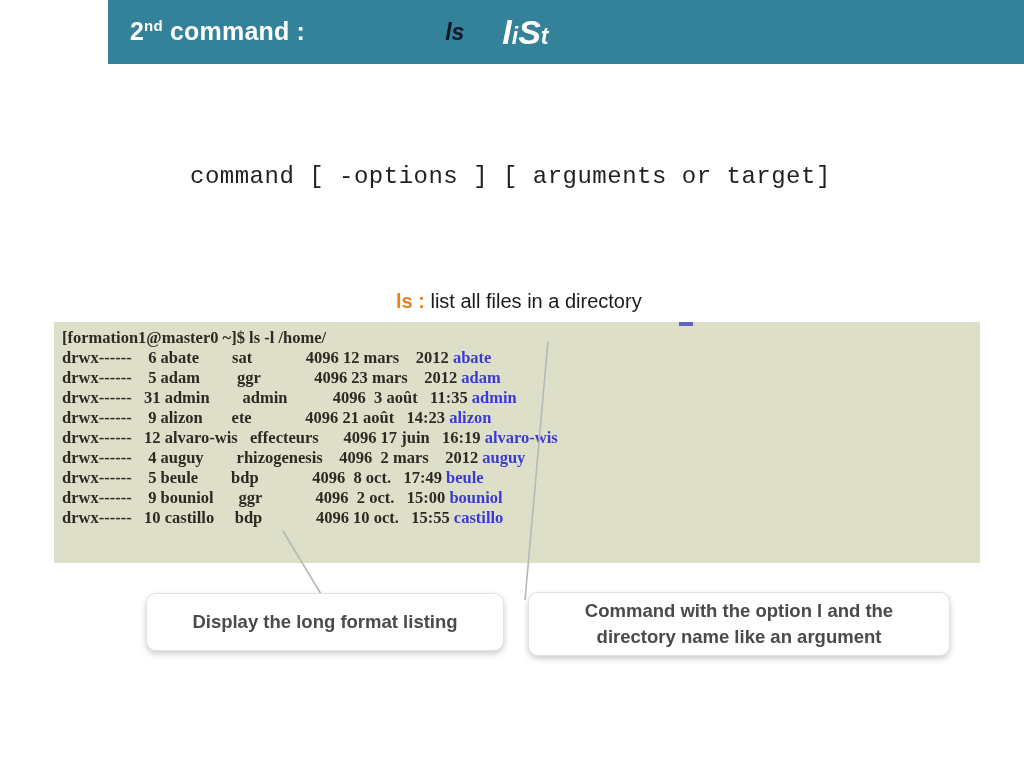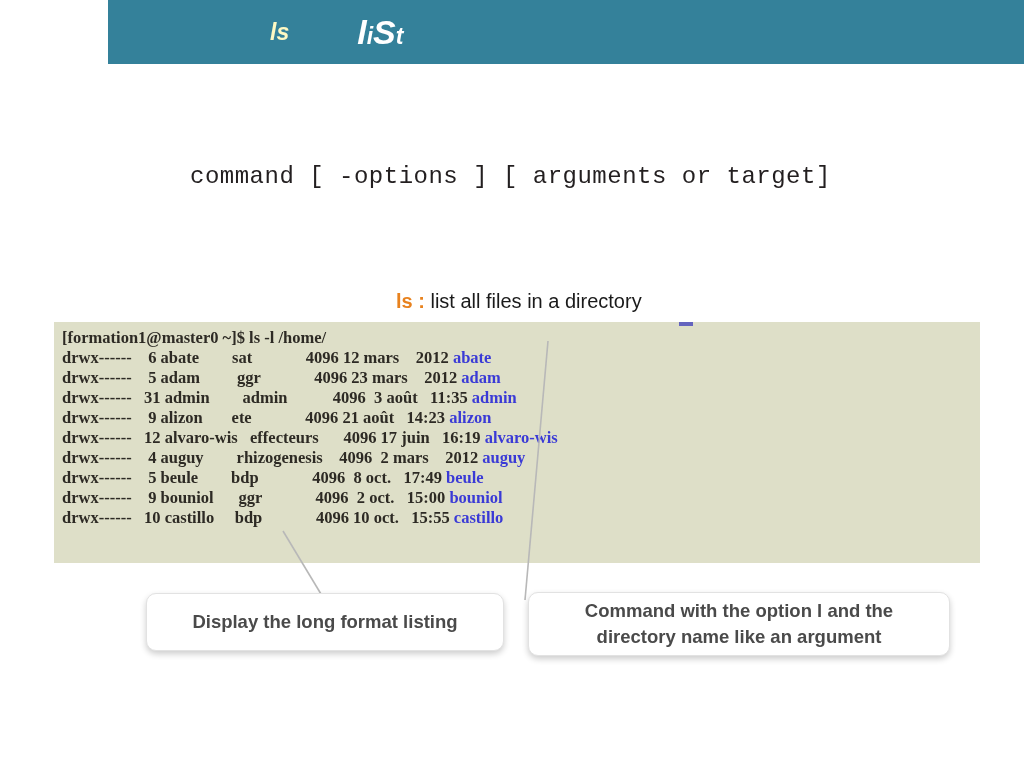--- a/index.html
+++ b/index.html
@@ -34,31 +34,31 @@
     font-weight: bold;
     letter-spacing: 0.2px;
     white-space: nowrap;
   }
   #header-title .sup {
     font-size: 15px;
     vertical-align: super;
     font-weight: bold;
   }
   #header-cmd-short {
-    color: #fef9c3;
+    color: #0f172a;
     font-size: 23px;
     font-weight: bold;
     font-style: italic;
     margin-left: 140px;
     white-space: nowrap;
   }
   #header-cmd-long {
     color: #ffffff;
     font-style: italic;
-    margin-left: 68px;
+    margin-left: 38px;
     white-space: nowrap;
     font-weight: bold;
   }
   #header-cmd-long .big { font-size: 34px; }
   #header-cmd-long .small { font-size: 23px; }
 
   
   #syntax-line {
     position: absolute;
     left: 190px;
@@ -157,20 +157,23 @@
     top: 592px;
     width: 422px;
     height: 64px;
     padding: 8px 16px;
   }
 </style>
 </head>
 <body>
 
 <div id="header-band">
+  <div id="header-title">
+    <span>2</span><span class="sup">nd</span><span> command :</span>
+  </div>
   <div id="header-cmd-short">ls</div>
   <div id="header-cmd-long">
     <span class="big">l</span><span class="small">i</span><span class="big">S</span><span class="small">t</span>
   </div>
 </div>
 
 <div id="syntax-line">command [ -options ] [ arguments or target]</div>
 
 <div id="desc-line">
   <span id="desc-cmd">ls :</span><span> list all files in a directory</span>

